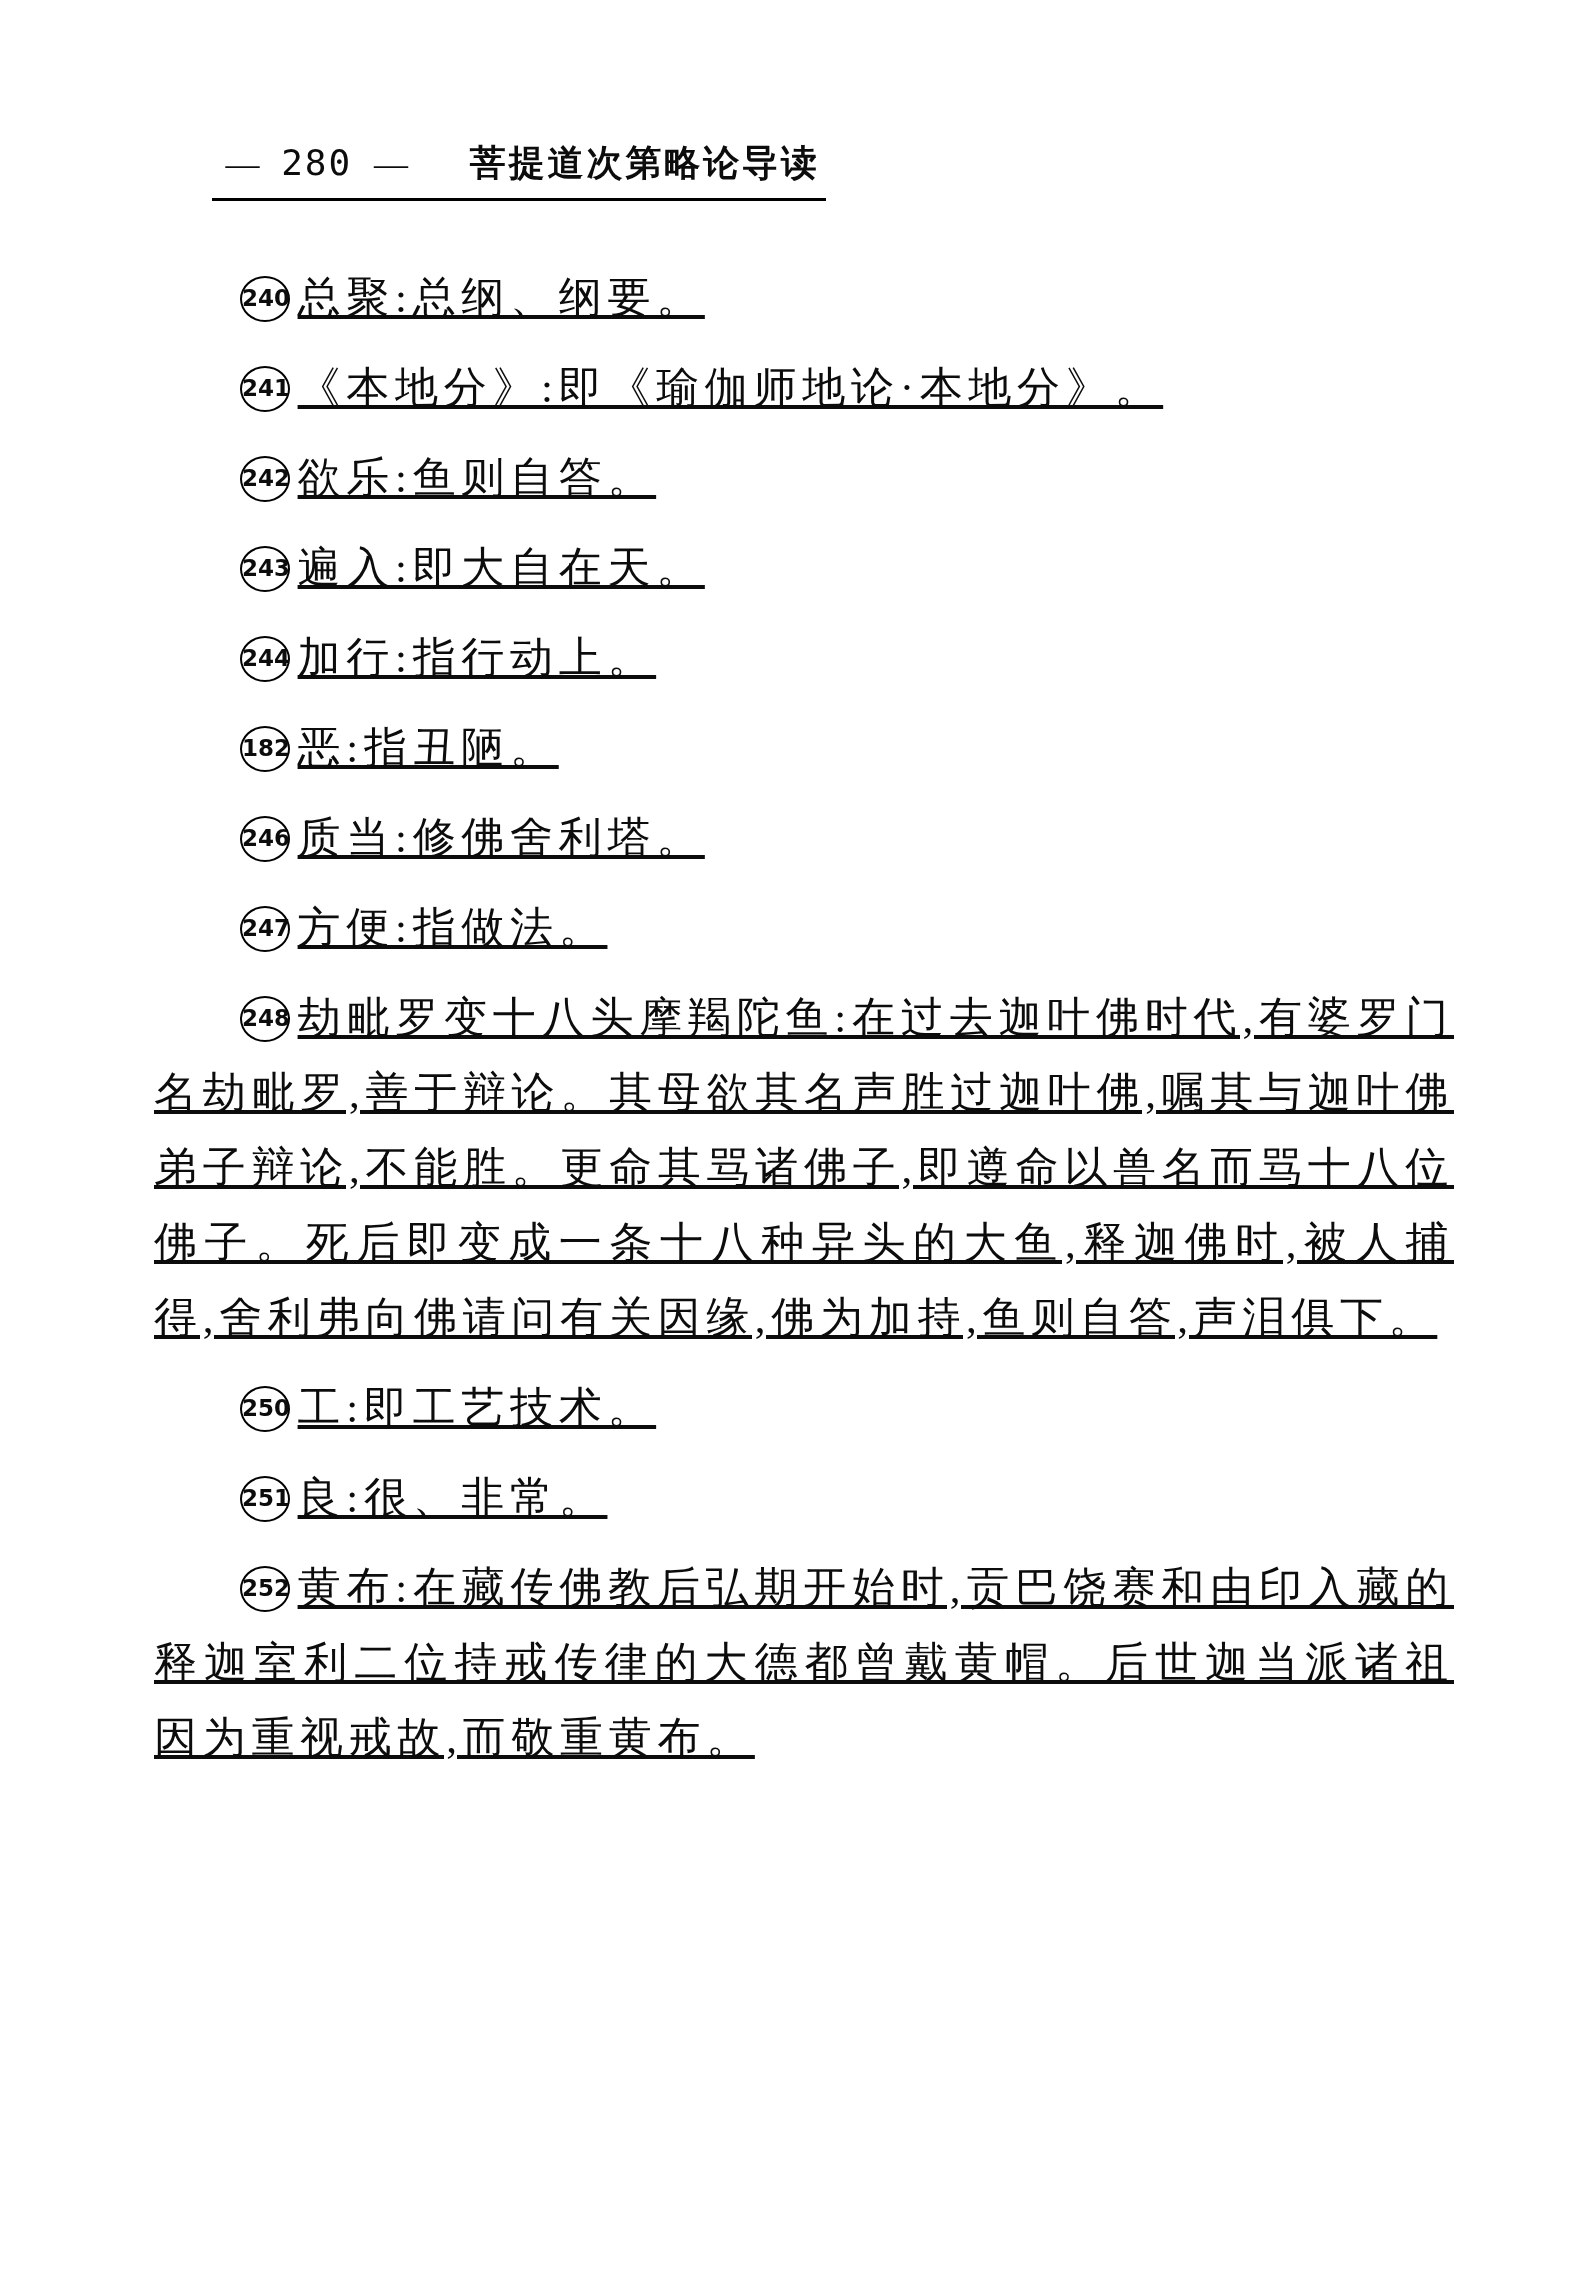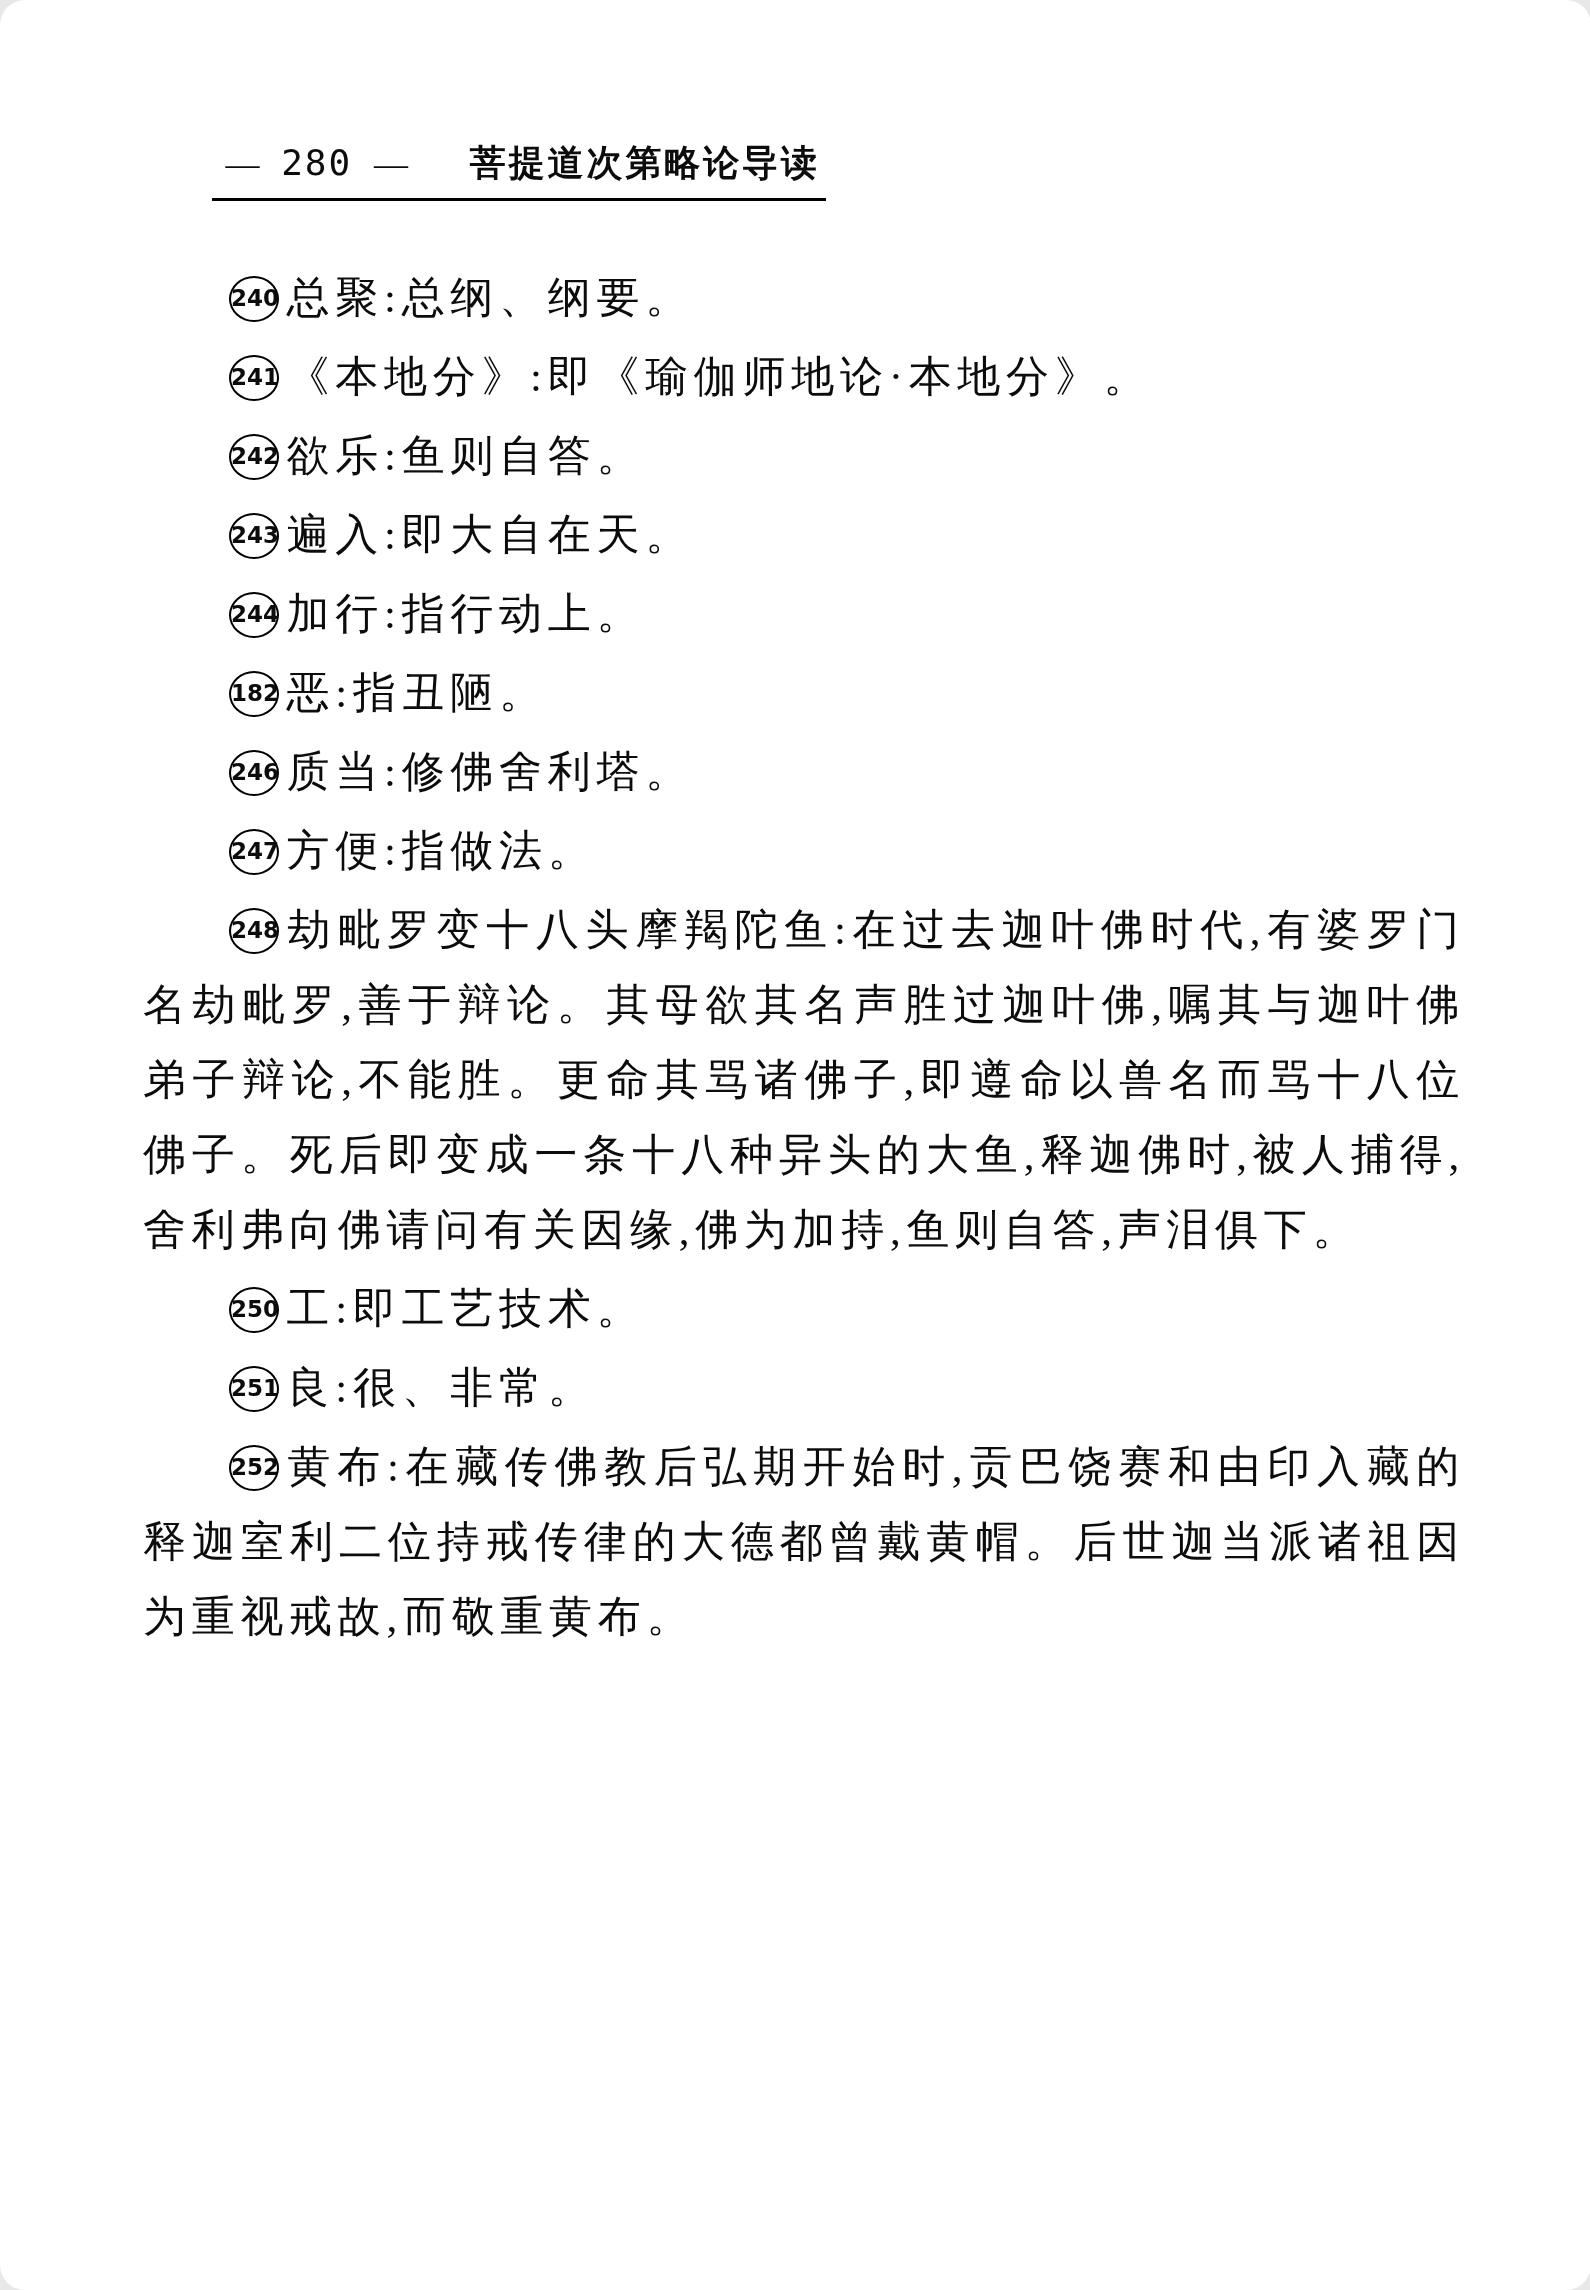--- a/index.html
+++ b/index.html
@@ -7,21 +7,20 @@
     position: relative;
     width: 1591px;
     height: 2290px;
     margin: 0 auto;
     background: #ffffff;
     color: #0c0c0c;
     box-sizing: border-box;
     padding: 141px 122px 0 139px;
     font-family: "Liberation Serif", "DejaVu Serif", serif;
     overflow: hidden;
-    border-radius: 25px;
   }
   
   .header {
     display: inline-block;
     margin-left: 73px;
     padding: 0 5.7px 11.5px 0;
     border-bottom: 3.8px solid #000;
     font-size: 34px;
     line-height: 44px;
     white-space: nowrap;
@@ -40,22 +39,23 @@
   }
   
   .notes {
     margin-top: 59px;
     font-size: 43px;
     line-height: 75px;
     text-align: justify;
     letter-spacing: 5.7px;
   }
   p.note {
-    margin: 4px;
+    margin: 15px;
     text-indent: 2em;
+    text-decoration: underline;
   }
   .badge {
     display: inline-block;
     box-sizing: border-box;
     width: 50px;
     height: 46px;
     border: 2.9px solid #000;
     border-radius: 50%;
     font-family: "DejaVu Sans", "Liberation Sans", sans-serif;
     font-size: 23px;

